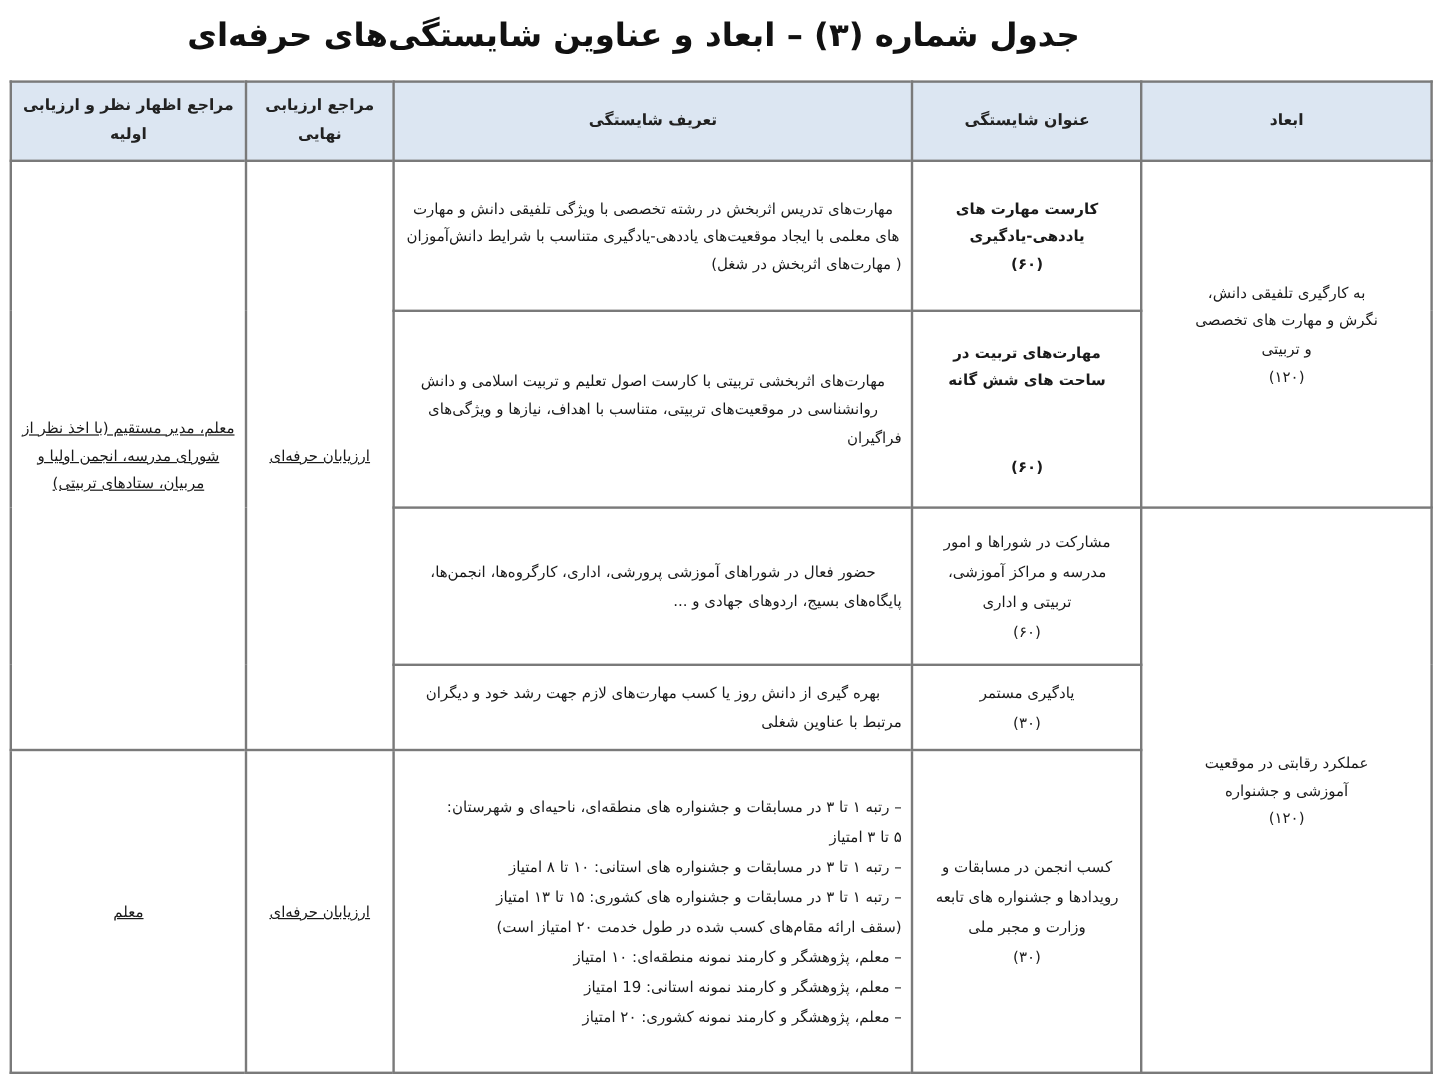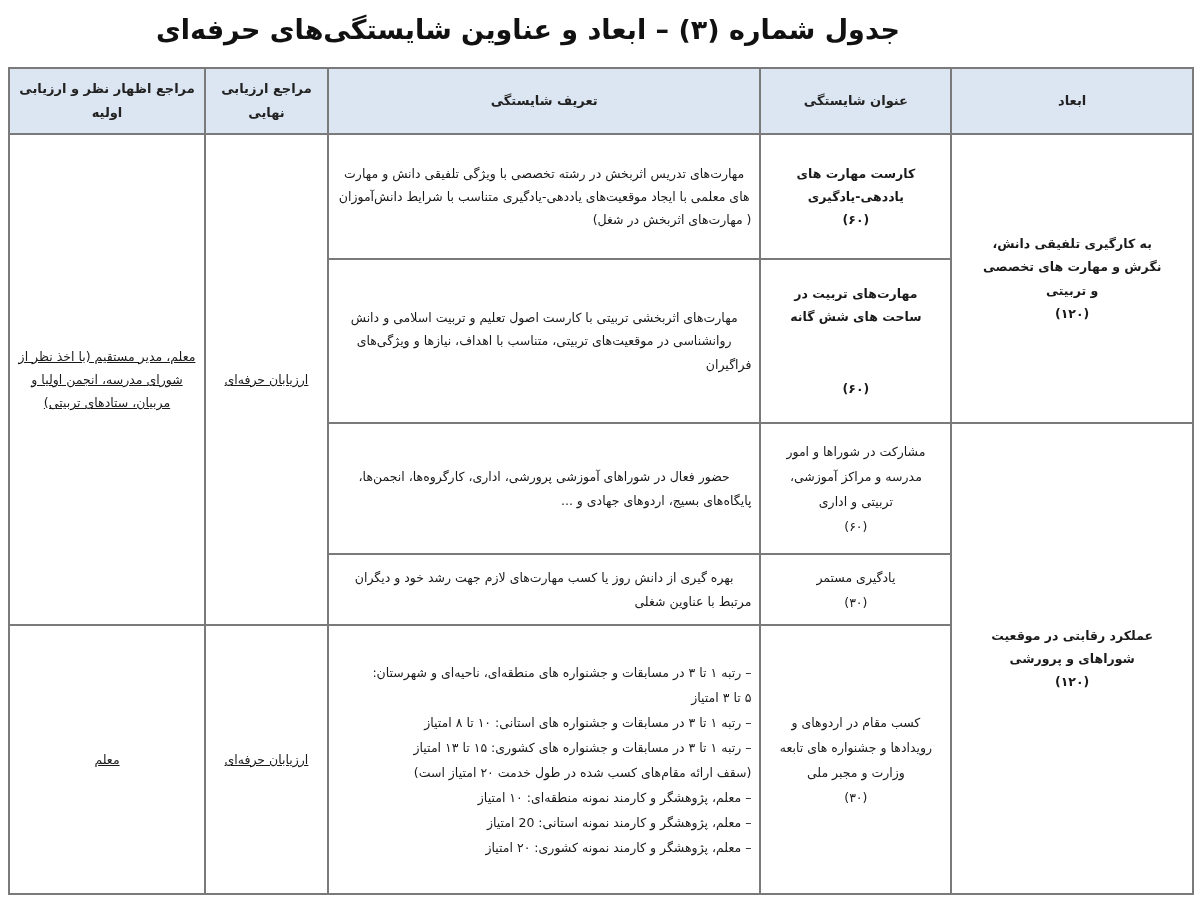--- a/index.html
+++ b/index.html
@@ -11,21 +11,21 @@
   table.main { position: absolute; left: 8px; top: 67px; width: 1186px; height: 826px;
                border-collapse: collapse; direction: rtl; table-layout: fixed; }
   table.main td, table.main th { border: 2px solid #7a7a7a; text-align: center;
                vertical-align: middle; padding: 4px 8px; font-size: 12.5px; line-height: 1.85; }
   table.main th { background: #dce6f2; font-weight: bold; font-size: 13px; color: #222; }
   .col-dim { width: 238px; }
   .col-title { width: 188px; }
   .col-def { width: 426px; }
   .col-final { width: 121px; }
   .col-initial { width: 193px; }
-  td.dim { font-weight: bold; font-size: 15px; line-height: 1.75; }
+  td.dim { font-weight: normal; font-size: 15px; line-height: 1.75; }
   td.ctitle { font-weight: bold; font-size: 14.5px; line-height: 2.0; }
   td.ctitle.light { font-weight: normal; font-size: 12.5px; line-height: 2.0; margin-left: 27px; }
   td.def { text-align: justify; text-align-last: right; font-size: 12.5px; line-height: 2.1; }
   td.def.list { text-align: right; line-height: 2.0; padding-left: 36px; }
   .line { display: block; }
   .score { display: block; }
   .gap { display: block; height: 48px; }
   td.ref { font-size: 11.5px; line-height: 2.2; text-decoration: underline; }
 </style>
 </head>
@@ -75,21 +75,21 @@
         <span class="line">ساحت های شش گانه</span>
         <span class="gap"></span>
         <span class="score">(۶۰)</span>
       </td>
       <td class="def">مهارت‌های اثربخشی تربیتی با کارست اصول تعلیم و تربیت اسلامی و دانش روانشناسی در موقعیت‌های تربیتی، متناسب با اهداف، نیازها و ویژگی‌های فراگیران</td>
     </tr>
 
     <tr style="height:131px">
       <td class="dim" rowspan="3">
         <span class="line">عملکرد رقابتی در موقعیت</span>
-        <span class="line">شوراهای و پرورشی</span>
+        <span class="line">آموزشی و جشنواره</span>
         <span class="score">(۱۲۰)</span>
       </td>
       <td class="ctitle light">
         <span class="line">مشارکت در شوراها و امور</span>
         <span class="line">مدرسه و مراکز آموزشی،</span>
         <span class="line">تربیتی و اداری</span>
         <span class="score">(۶۰)</span>
       </td>
       <td class="def">حضور فعال در شوراهای آموزشی پرورشی، اداری، کارگروه‌ها، انجمن‌ها، پایگاه‌های بسیج، اردوهای جهادی و ...</td>
     </tr>
@@ -97,31 +97,31 @@
     <tr style="height:71px">
       <td class="ctitle light">
         <span class="line">یادگیری مستمر</span>
         <span class="score">(۳۰)</span>
       </td>
       <td class="def">بهره گیری از دانش روز یا کسب مهارت‌های لازم جهت رشد خود و دیگران مرتبط با عناوین شغلی</td>
     </tr>
 
     <tr style="height:269px">
       <td class="ctitle light">
-        <span class="line">کسب مقام در اردوهای و</span>
+        <span class="line">کسب انجمن در مسابقات و</span>
         <span class="line">رویدادها و جشنواره های تابعه</span>
         <span class="line">وزارت و مجبر ملی</span>
         <span class="score">(۳۰)</span>
       </td>
       <td class="def list">
         <span class="line">– رتبه ۱ تا ۳ در مسابقات و جشنواره های منطقه‌ای، ناحیه‌ای و شهرستان: ۵ تا ۳ امتیاز</span>
         <span class="line">– رتبه ۱ تا ۳ در مسابقات و جشنواره های استانی: ۱۰ تا ۸ امتیاز</span>
         <span class="line">– رتبه ۱ تا ۳ در مسابقات و جشنواره های کشوری: ۱۵ تا ۱۳ امتیاز</span>
         <span class="line">(سقف ارائه مقام‌های کسب شده در طول خدمت ۲۰ امتیاز است)</span>
         <span class="line">– معلم، پژوهشگر و کارمند نمونه منطقه‌ای: ۱۰ امتیاز</span>
-        <span class="line">– معلم، پژوهشگر و کارمند نمونه استانی: 20 امتیاز</span>
+        <span class="line">– معلم، پژوهشگر و کارمند نمونه استانی: 19 امتیاز</span>
         <span class="line">– معلم، پژوهشگر و کارمند نمونه کشوری: ۲۰ امتیاز</span>
       </td>
       <td class="ref">ارزیابان حرفه‌ای</td>
       <td class="ref">معلم</td>
     </tr>
   </tbody>
 </table>
 
 </body></html>

